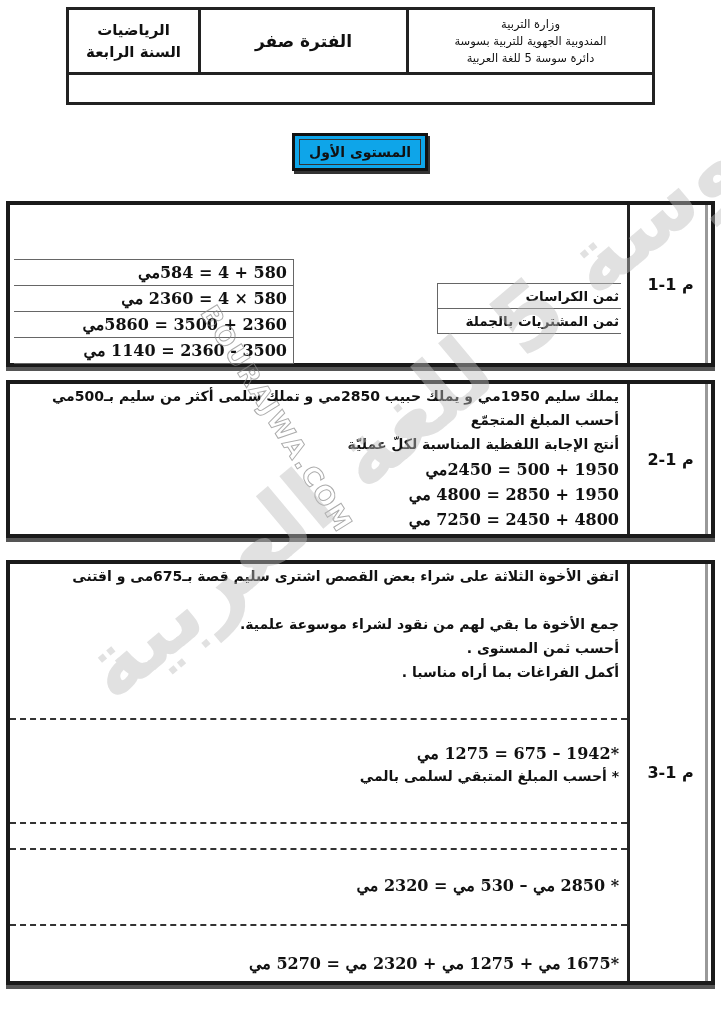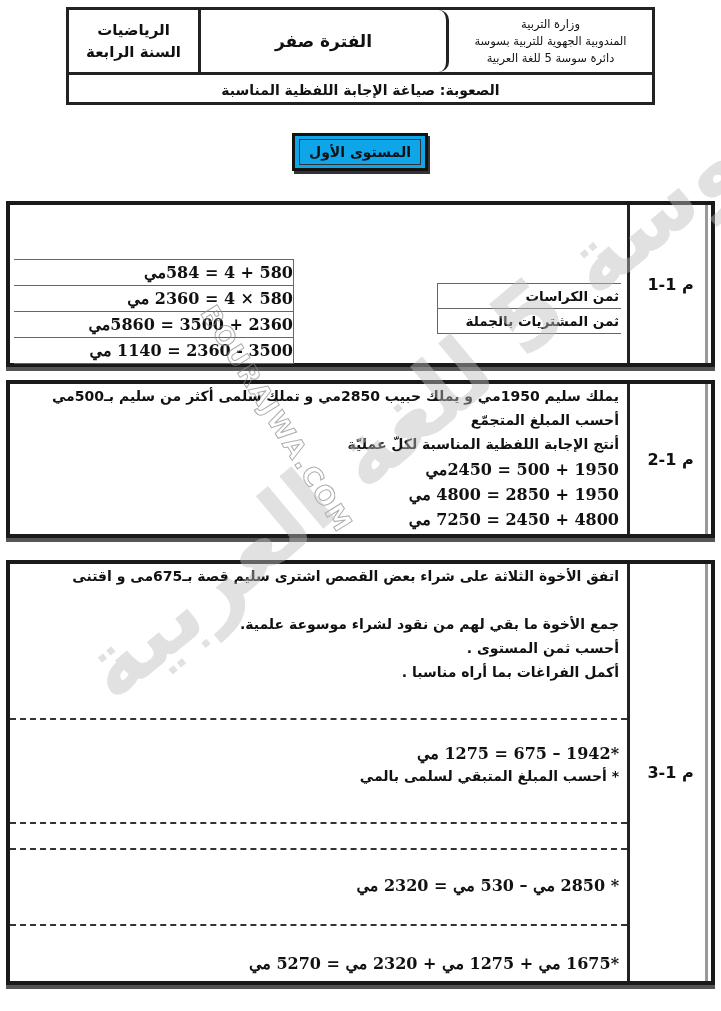--- a/index.html
+++ b/index.html
@@ -5,40 +5,40 @@
     * { box-sizing: border-box; margin: 0; padding: 0; }
     html, body { width: 721px; height: 1011px; background: #ffffff; overflow: hidden; }
     body { position: relative; font-family: "DejaVu Serif", "Liberation Serif", serif; color: #111; }
     .ar { direction: rtl; font-family: "DejaVu Sans", "Liberation Sans", sans-serif; font-weight: bold; }
 
     
     .header { position: absolute; left: 66px; top: 7px; width: 589px; height: 98px; border: 3px solid #222; background: #fff; }
     .header-row { position: absolute; left: 0; top: 0; width: 100%; height: 65px; border-bottom: 3px solid #222; display: flex; direction: ltr; }
     .h-cell { display: flex; flex-direction: column; align-items: center; justify-content: center; text-align: center; }
     .h-left { width: 132px; border-right: 3px solid #222; font-size: 15px; line-height: 22px; }
-    .h-mid { width: 248px; border-right: 3px solid #222; font-size: 17px; border-radius: 10px; }
+    .h-mid { width: 208px; border-right: 3px solid #222; font-size: 17px; }
     .h-right { flex: 1; font-size: 11.5px; line-height: 17px; font-weight: normal; }
     .header-sub { position: absolute; left: 0; top: 68px; width: 100%; height: 24px; display: flex; align-items: center; justify-content: center; font-size: 14px; }
 
     
     .level { position: absolute; left: 292px; top: 133px; width: 136px; height: 38px; border: 3px solid #111; box-shadow: 2px 3px 0 #333; display: flex; align-items: center; justify-content: center; font-size: 14px; background:#0ea5e9; }
     .level-inner { border: 1px solid #333; width: 122px; height: 26px; display:flex; align-items:center; justify-content:center; }
 
     
     .section { position: absolute; left: 6px; width: 709px; border: 4px solid #1a1a1a; background: #fff; }
     .section::after { content: ""; position: absolute; left: -4px; right: -4px; bottom: -8px; height: 4px; background: #555; }
     .label-col { position: absolute; right: 0; top: 0; bottom: 0; width: 84px; border-left: 3px solid #222; display: flex; align-items: center; justify-content: center; font-size: 16px; font-weight: bold; direction: rtl; font-family: "DejaVu Sans", sans-serif; }
     .label-col::after { content:""; position:absolute; right:3px; top:0; bottom:0; width:3px; background:#999; }
     .content { position: absolute; left: 0; top: 0; bottom: 0; right: 84px; }
 
     .line { position: absolute; right: 8px; font-size: 14px; white-space: nowrap; }
 
     
     .eq-table { position: absolute; left: 4px; top: 54px; width: 280px; border-top: 1px solid #666; }
-    .eq-row { height: 26px; border-bottom: 1px solid #666; border-right: 1px solid #666; display: flex; align-items: center; justify-content: flex-start; direction: rtl; font-size: 16px; font-family: "DejaVu Serif", serif; font-weight: bold; }
+    .eq-row { height: 26px; border-bottom: 1px solid #666; border-right: 1px solid #666; display: flex; align-items: center; justify-content: flex-start; direction: rtl; padding-right: 6px; font-size: 16px; font-family: "DejaVu Serif", serif; font-weight: bold; }
     .lbl-table { position: absolute; right: 6px; top: 78px; width: 184px; border-top: 1px solid #666; border-left: 1px solid #666; }
     .lbl-row { height: 25px; border-bottom: 1px solid #666; display: flex; align-items: center; padding-right: 2px; font-size: 13.5px; }
 
     .num { font-family: "DejaVu Serif", serif; font-weight: bold; font-size: 16px; }
 
     .dash { position: absolute; left: 0; right: 0; border-top: 2px dashed #333; }
 
     
     .wm1 { position: absolute; left: 220px; top: 300px; transform: rotate(58deg); transform-origin: left top; font-family: "DejaVu Sans", sans-serif; font-weight: bold; font-size: 26px; color: transparent; -webkit-text-stroke: 1px #888; opacity: 0.7; letter-spacing: 2px; pointer-events: none; }
     .wm2 { position: absolute; left: 60px; top: 640px; transform: rotate(-40deg); transform-origin: left top; font-family: "DejaVu Sans", sans-serif; font-weight: bold; font-size: 90px; color: #bdbdbd; opacity: 0.45; white-space: nowrap; pointer-events: none; direction: rtl; }
@@ -54,21 +54,20 @@
     </div>
     <div class="h-cell h-mid">
       <div>الفترة صفر</div>
     </div>
     <div class="h-cell h-right">
       <div>وزارة التربية</div>
       <div>المندوبية الجهوية للتربية بسوسة</div>
       <div>دائرة سوسة 5 للغة العربية</div>
     </div>
   </div>
-  <div class="header-sub">الصعوبة: صياغة الإجابة اللفظية المناسبة</div>
 </div>
 
 <div class="level ar">
   <div class="level-inner">المستوى الأول</div>
 </div>
 
 <div class="section" style="top:201px; height:166px;">
   <div class="content ar">
     <div class="eq-table">
       <div class="eq-row">580 + 4 = 584مي</div>

